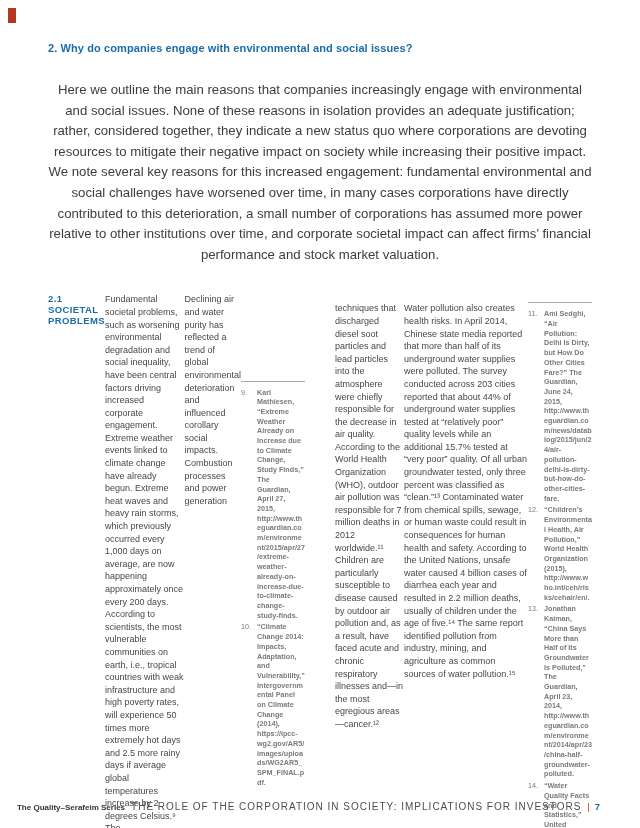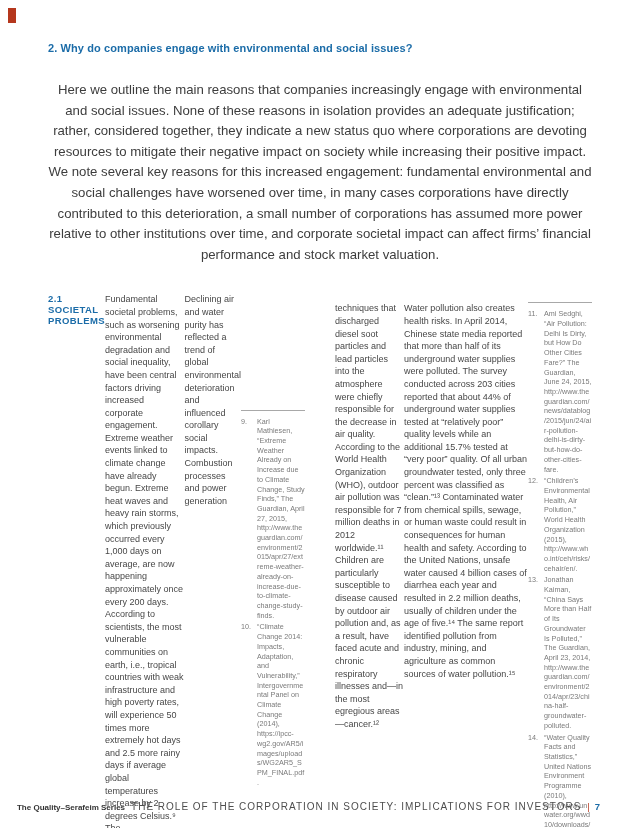--- a/index.html
+++ b/index.html
@@ -86,21 +86,21 @@
 
   .fn {
     display: flex;
     color: var(--footnote_text, #7a7a7a);
     font-size: 7.2px;
     line-height: 9.7px;
     margin-bottom: 2px;
   }
 
   .fn-num { width: 16px; flex-shrink: 0; }
-  .fn-text { flex: 1; overflow-wrap: anywhere; }
+  .fn-text { flex: 1; overflow-wrap: anywhere; font-weight: bold; }
 
   .footer {
     position: absolute;
     left: 0;
     right: 40px;
     bottom: 14px;
     text-align: right;
     white-space: nowrap;
   }
 

